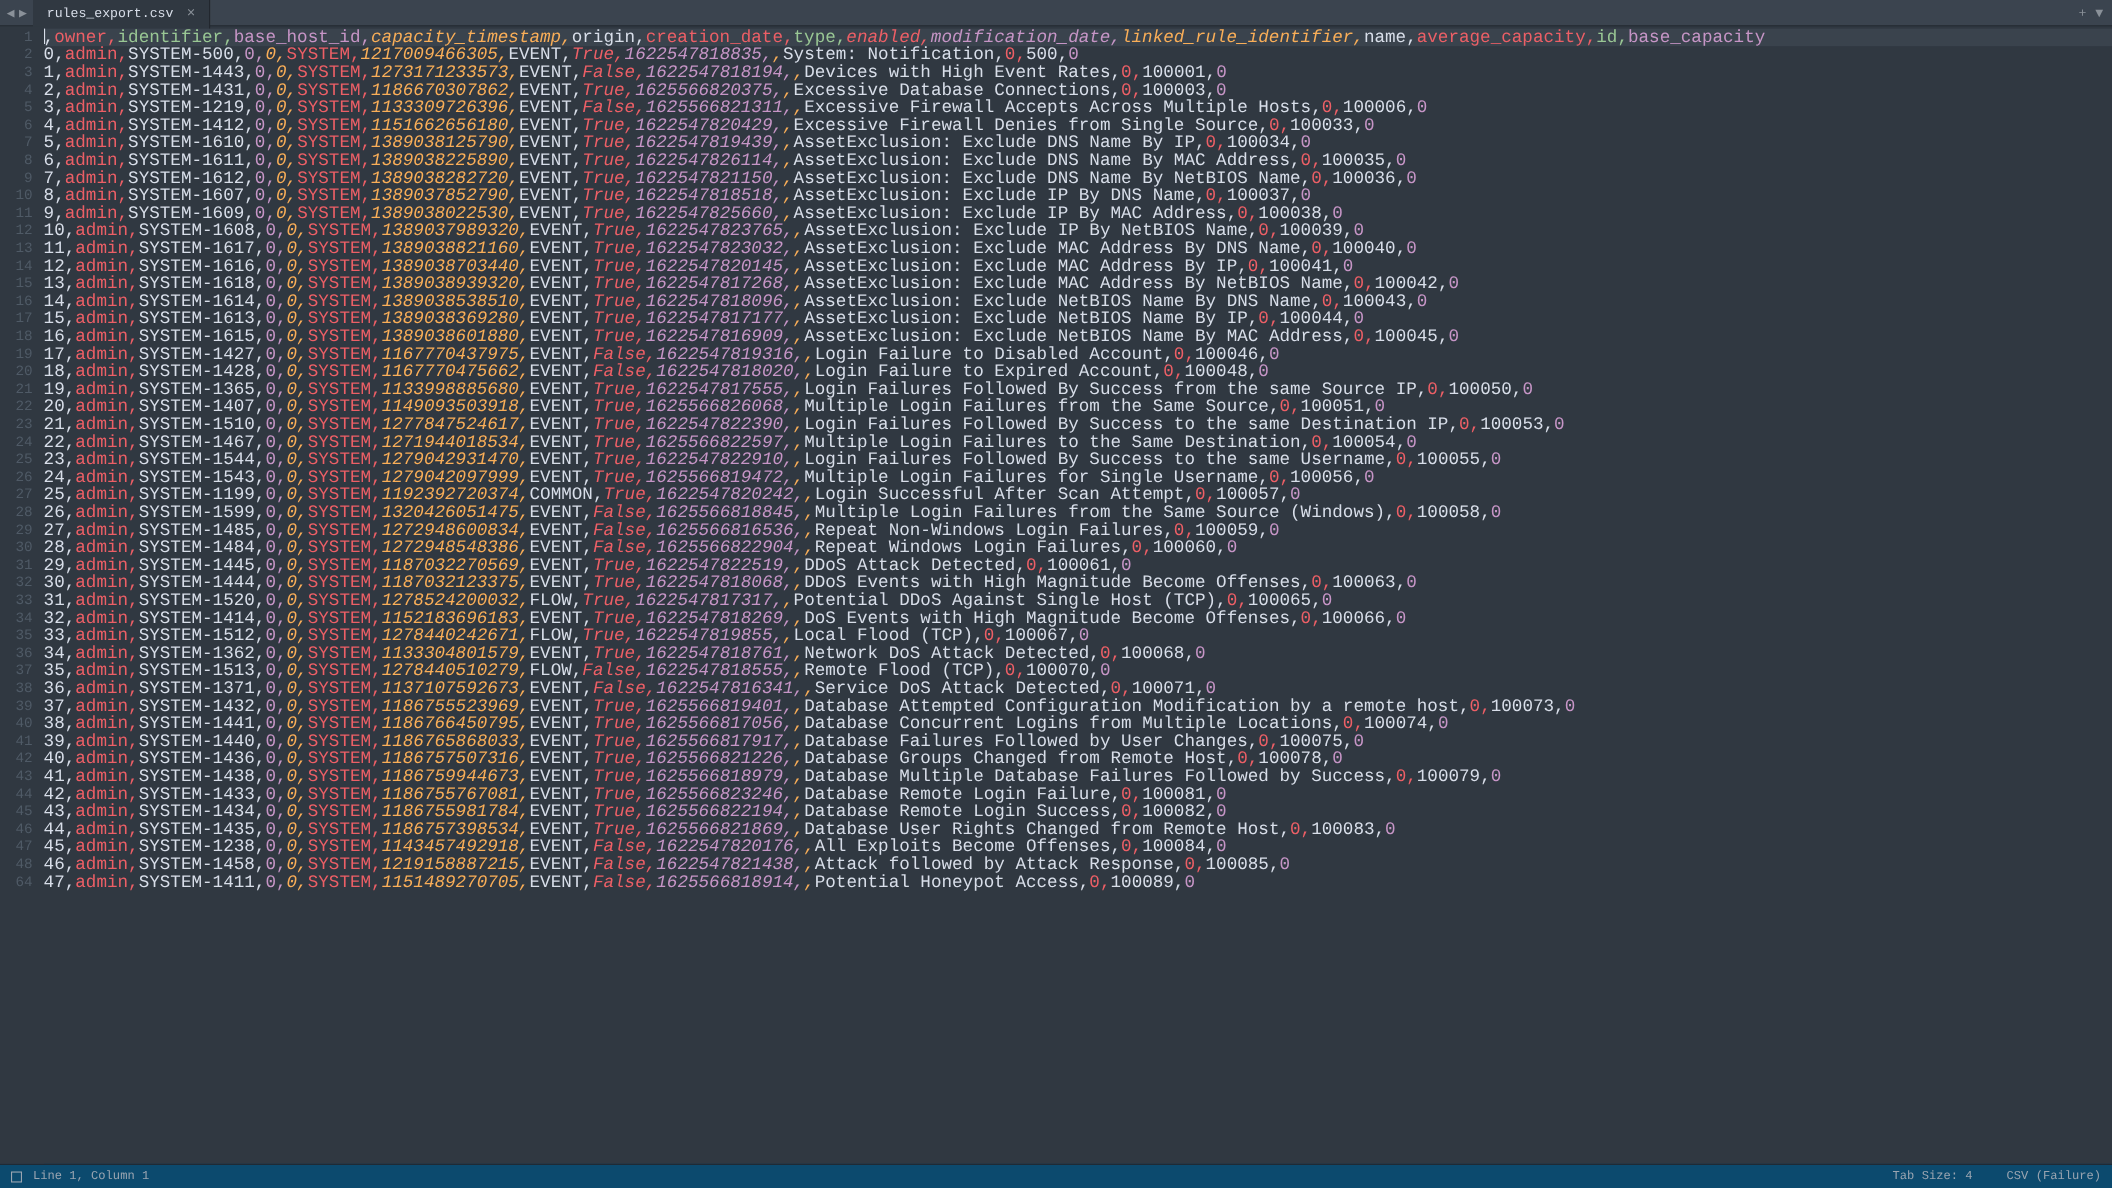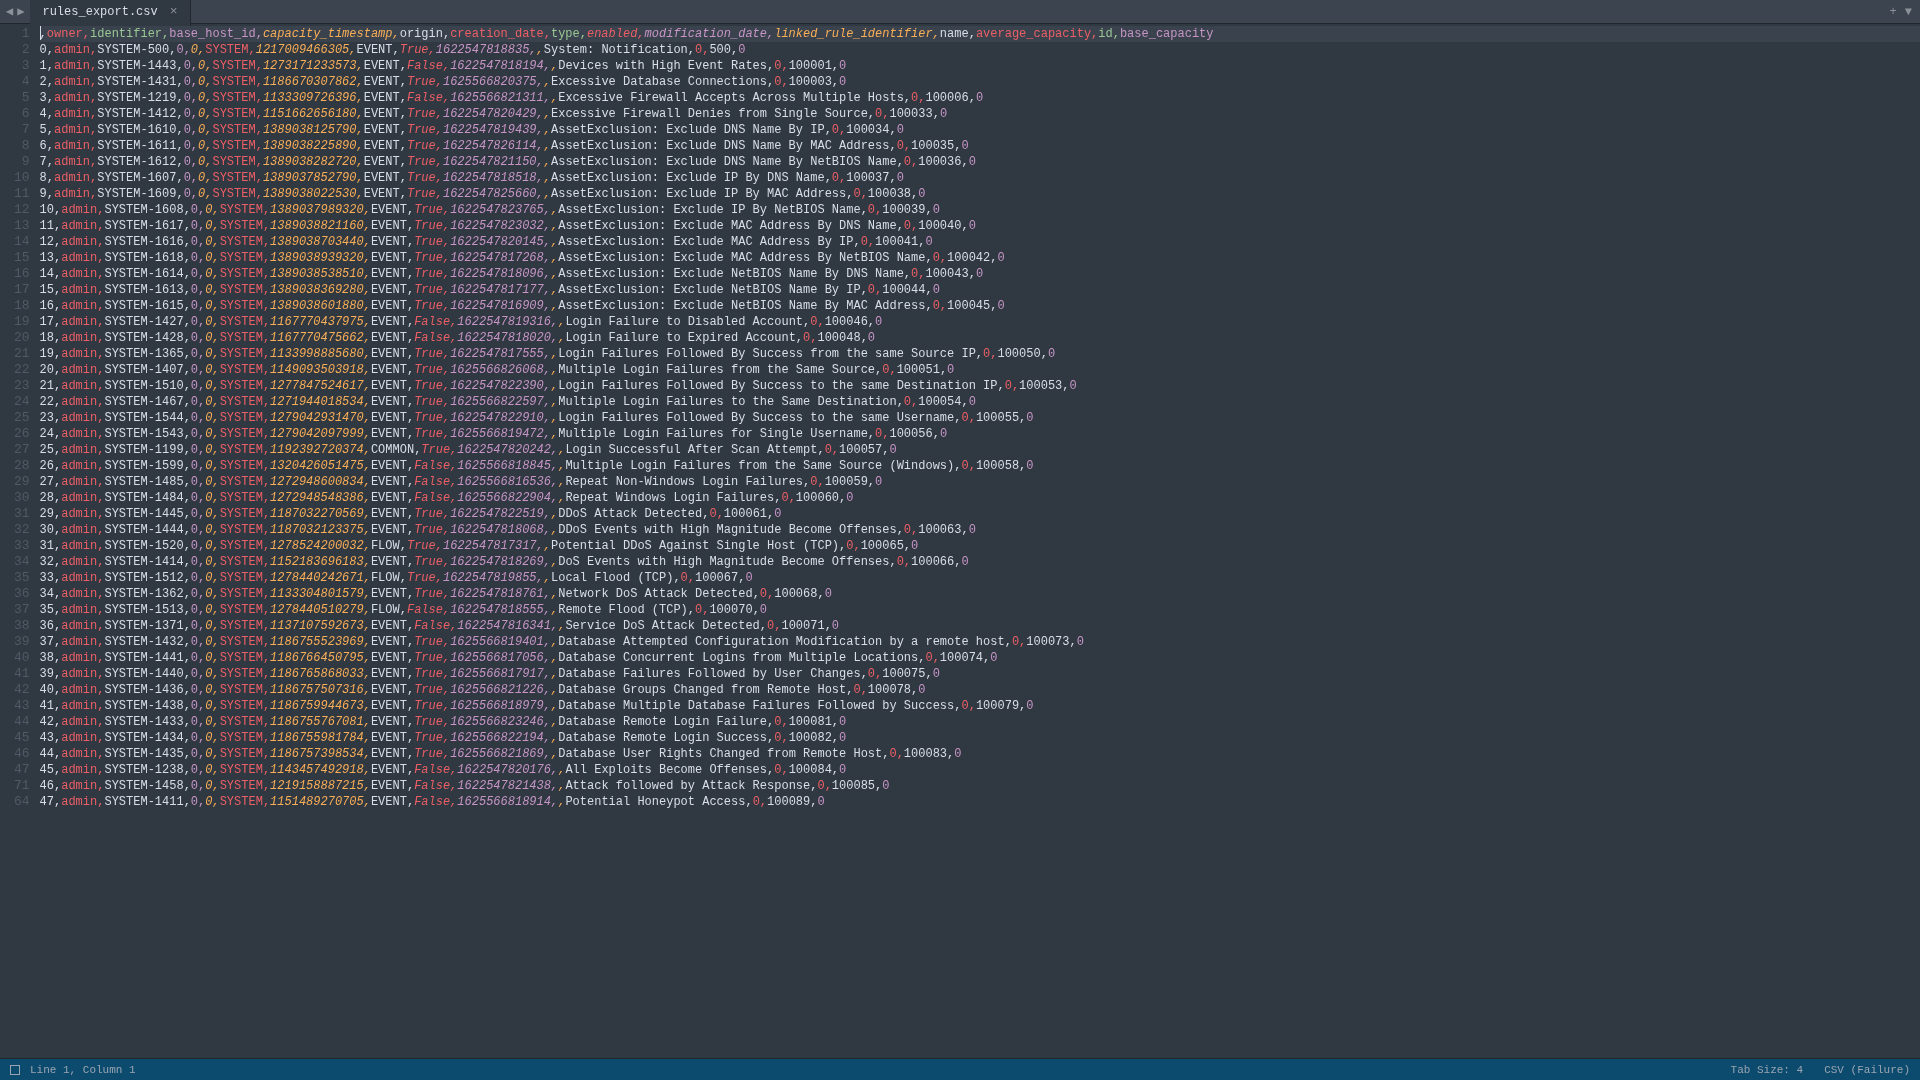--- a/index.html
+++ b/index.html
@@ -65,21 +65,21 @@
   padding: 2px 10px 2px 14px;
   user-select: none;
   font-size: 13px;
   line-height: 16px;
 }
 .gutter .ln { height: 16px; }
 .code {
   flex: 1;
   padding: 2px 0;
   white-space: pre;
-  font-size: 12px;
+  font-size: 16px;
   line-height: 16px;
   position: relative;
 }
 .line { height: 16px; }
 .active-line { background: #3a434d; }
 .c0 { color: #d8dee9; }
 .c1 { color: #ec5f66; }
 .c2 { color: #d8dee9; }
 .c3 { color: #c695c6; }
 .c4 { color: #f9ae58; font-style: italic; }
@@ -98,21 +98,21 @@
   height: 22px;
   background: #0c4a6e;
   color: #9aa5b1;
   display: flex;
   align-items: center;
   padding: 0 10px;
   font-size: 11px;
   border-top: 1px solid #22272e;
 }
 .status-left { display: flex; align-items: center; gap: 10px; }
-.status-right { margin-left: auto; display: flex; gap: 21px; }
+.status-right { margin-left: auto; display: flex; gap: 31px; }
 .status-icon { width: 10px; height: 10px; border: 1px solid #9aa5b1; display: inline-block; }
 .caretbar {
   position: absolute;
   left: 0;
   top: 2px;
   width: 1px;
   height: 14px;
   background: #d8dee9;
 }
 </style>
@@ -176,21 +176,21 @@
       <div class="ln">38</div>
       <div class="ln">39</div>
       <div class="ln">40</div>
       <div class="ln">41</div>
       <div class="ln">42</div>
       <div class="ln">43</div>
       <div class="ln">44</div>
       <div class="ln">45</div>
       <div class="ln">46</div>
       <div class="ln">47</div>
-      <div class="ln">71</div>
+      <div class="ln">48</div>
       <div class="ln">64</div>
     </div>
   <div class="code" id="code"><div class="line active-line"><span class="caretbar"></span><span class="hdr0"></span><span class="hdr0">,</span><span class="hdr1">owner</span><span class="hdr1">,</span><span class="hdr2">identifier</span><span class="hdr2">,</span><span class="hdr3">base_host_id</span><span class="hdr3">,</span><span class="hdr4">capacity_timestamp</span><span class="hdr4">,</span><span class="hdr0">origin</span><span class="hdr0">,</span><span class="hdr1">creation_date</span><span class="hdr1">,</span><span class="hdr2">type</span><span class="hdr2">,</span><span class="hdr6">enabled</span><span class="hdr6">,</span><span class="hdr7">modification_date</span><span class="hdr7">,</span><span class="hdr8">linked_rule_identifier</span><span class="hdr8">,</span><span class="hdr0">name</span><span class="hdr0">,</span><span class="hdr1">average_capacity</span><span class="hdr1">,</span><span class="hdr2">id</span><span class="hdr2">,</span><span class="hdr3">base_capacity</span></div><div class="line"><span class="c0">0</span><span class="c0">,</span><span class="c1">admin</span><span class="c1">,</span><span class="c2">SYSTEM-500</span><span class="c2">,</span><span class="c3">0</span><span class="c3">,</span><span class="c4">0</span><span class="c4">,</span><span class="c1">SYSTEM</span><span class="c1">,</span><span class="c4">1217009466305</span><span class="c4">,</span><span class="c5">EVENT</span><span class="c5">,</span><span class="c6">True</span><span class="c6">,</span><span class="c7">1622547818835</span><span class="c7">,</span><span class="c4"></span><span class="c4">,</span><span class="c0">System: Notification</span><span class="c0">,</span><span class="c1">0</span><span class="c1">,</span><span class="c2">500</span><span class="c2">,</span><span class="c3">0</span></div><div class="line"><span class="c0">1</span><span class="c0">,</span><span class="c1">admin</span><span class="c1">,</span><span class="c2">SYSTEM-1443</span><span class="c2">,</span><span class="c3">0</span><span class="c3">,</span><span class="c4">0</span><span class="c4">,</span><span class="c1">SYSTEM</span><span class="c1">,</span><span class="c4">1273171233573</span><span class="c4">,</span><span class="c5">EVENT</span><span class="c5">,</span><span class="c6">False</span><span class="c6">,</span><span class="c7">1622547818194</span><span class="c7">,</span><span class="c4"></span><span class="c4">,</span><span class="c0">Devices with High Event Rates</span><span class="c0">,</span><span class="c1">0</span><span class="c1">,</span><span class="c2">100001</span><span class="c2">,</span><span class="c3">0</span></div><div class="line"><span class="c0">2</span><span class="c0">,</span><span class="c1">admin</span><span class="c1">,</span><span class="c2">SYSTEM-1431</span><span class="c2">,</span><span class="c3">0</span><span class="c3">,</span><span class="c4">0</span><span class="c4">,</span><span class="c1">SYSTEM</span><span class="c1">,</span><span class="c4">1186670307862</span><span class="c4">,</span><span class="c5">EVENT</span><span class="c5">,</span><span class="c6">True</span><span class="c6">,</span><span class="c7">1625566820375</span><span class="c7">,</span><span class="c4"></span><span class="c4">,</span><span class="c0">Excessive Database Connections</span><span class="c0">,</span><span class="c1">0</span><span class="c1">,</span><span class="c2">100003</span><span class="c2">,</span><span class="c3">0</span></div><div class="line"><span class="c0">3</span><span class="c0">,</span><span class="c1">admin</span><span class="c1">,</span><span class="c2">SYSTEM-1219</span><span class="c2">,</span><span class="c3">0</span><span class="c3">,</span><span class="c4">0</span><span class="c4">,</span><span class="c1">SYSTEM</span><span class="c1">,</span><span class="c4">1133309726396</span><span class="c4">,</span><span class="c5">EVENT</span><span class="c5">,</span><span class="c6">False</span><span class="c6">,</span><span class="c7">1625566821311</span><span class="c7">,</span><span class="c4"></span><span class="c4">,</span><span class="c0">Excessive Firewall Accepts Across Multiple Hosts</span><span class="c0">,</span><span class="c1">0</span><span class="c1">,</span><span class="c2">100006</span><span class="c2">,</span><span class="c3">0</span></div><div class="line"><span class="c0">4</span><span class="c0">,</span><span class="c1">admin</span><span class="c1">,</span><span class="c2">SYSTEM-1412</span><span class="c2">,</span><span class="c3">0</span><span class="c3">,</span><span class="c4">0</span><span class="c4">,</span><span class="c1">SYSTEM</span><span class="c1">,</span><span class="c4">1151662656180</span><span class="c4">,</span><span class="c5">EVENT</span><span class="c5">,</span><span class="c6">True</span><span class="c6">,</span><span class="c7">1622547820429</span><span class="c7">,</span><span class="c4"></span><span class="c4">,</span><span class="c0">Excessive Firewall Denies from Single Source</span><span class="c0">,</span><span class="c1">0</span><span class="c1">,</span><span class="c2">100033</span><span class="c2">,</span><span class="c3">0</span></div><div class="line"><span class="c0">5</span><span class="c0">,</span><span class="c1">admin</span><span class="c1">,</span><span class="c2">SYSTEM-1610</span><span class="c2">,</span><span class="c3">0</span><span class="c3">,</span><span class="c4">0</span><span class="c4">,</span><span class="c1">SYSTEM</span><span class="c1">,</span><span class="c4">1389038125790</span><span class="c4">,</span><span class="c5">EVENT</span><span class="c5">,</span><span class="c6">True</span><span class="c6">,</span><span class="c7">1622547819439</span><span class="c7">,</span><span class="c4"></span><span class="c4">,</span><span class="c0">AssetExclusion: Exclude DNS Name By IP</span><span class="c0">,</span><span class="c1">0</span><span class="c1">,</span><span class="c2">100034</span><span class="c2">,</span><span class="c3">0</span></div><div class="line"><span class="c0">6</span><span class="c0">,</span><span class="c1">admin</span><span class="c1">,</span><span class="c2">SYSTEM-1611</span><span class="c2">,</span><span class="c3">0</span><span class="c3">,</span><span class="c4">0</span><span class="c4">,</span><span class="c1">SYSTEM</span><span class="c1">,</span><span class="c4">1389038225890</span><span class="c4">,</span><span class="c5">EVENT</span><span class="c5">,</span><span class="c6">True</span><span class="c6">,</span><span class="c7">1622547826114</span><span class="c7">,</span><span class="c4"></span><span class="c4">,</span><span class="c0">AssetExclusion: Exclude DNS Name By MAC Address</span><span class="c0">,</span><span class="c1">0</span><span class="c1">,</span><span class="c2">100035</span><span class="c2">,</span><span class="c3">0</span></div><div class="line"><span class="c0">7</span><span class="c0">,</span><span class="c1">admin</span><span class="c1">,</span><span class="c2">SYSTEM-1612</span><span class="c2">,</span><span class="c3">0</span><span class="c3">,</span><span class="c4">0</span><span class="c4">,</span><span class="c1">SYSTEM</span><span class="c1">,</span><span class="c4">1389038282720</span><span class="c4">,</span><span class="c5">EVENT</span><span class="c5">,</span><span class="c6">True</span><span class="c6">,</span><span class="c7">1622547821150</span><span class="c7">,</span><span class="c4"></span><span class="c4">,</span><span class="c0">AssetExclusion: Exclude DNS Name By NetBIOS Name</span><span class="c0">,</span><span class="c1">0</span><span class="c1">,</span><span class="c2">100036</span><span class="c2">,</span><span class="c3">0</span></div><div class="line"><span class="c0">8</span><span class="c0">,</span><span class="c1">admin</span><span class="c1">,</span><span class="c2">SYSTEM-1607</span><span class="c2">,</span><span class="c3">0</span><span class="c3">,</span><span class="c4">0</span><span class="c4">,</span><span class="c1">SYSTEM</span><span class="c1">,</span><span class="c4">1389037852790</span><span class="c4">,</span><span class="c5">EVENT</span><span class="c5">,</span><span class="c6">True</span><span class="c6">,</span><span class="c7">1622547818518</span><span class="c7">,</span><span class="c4"></span><span class="c4">,</span><span class="c0">AssetExclusion: Exclude IP By DNS Name</span><span class="c0">,</span><span class="c1">0</span><span class="c1">,</span><span class="c2">100037</span><span class="c2">,</span><span class="c3">0</span></div><div class="line"><span class="c0">9</span><span class="c0">,</span><span class="c1">admin</span><span class="c1">,</span><span class="c2">SYSTEM-1609</span><span class="c2">,</span><span class="c3">0</span><span class="c3">,</span><span class="c4">0</span><span class="c4">,</span><span class="c1">SYSTEM</span><span class="c1">,</span><span class="c4">1389038022530</span><span class="c4">,</span><span class="c5">EVENT</span><span class="c5">,</span><span class="c6">True</span><span class="c6">,</span><span class="c7">1622547825660</span><span class="c7">,</span><span class="c4"></span><span class="c4">,</span><span class="c0">AssetExclusion: Exclude IP By MAC Address</span><span class="c0">,</span><span class="c1">0</span><span class="c1">,</span><span class="c2">100038</span><span class="c2">,</span><span class="c3">0</span></div><div class="line"><span class="c0">10</span><span class="c0">,</span><span class="c1">admin</span><span class="c1">,</span><span class="c2">SYSTEM-1608</span><span class="c2">,</span><span class="c3">0</span><span class="c3">,</span><span class="c4">0</span><span class="c4">,</span><span class="c1">SYSTEM</span><span class="c1">,</span><span class="c4">1389037989320</span><span class="c4">,</span><span class="c5">EVENT</span><span class="c5">,</span><span class="c6">True</span><span class="c6">,</span><span class="c7">1622547823765</span><span class="c7">,</span><span class="c4"></span><span class="c4">,</span><span class="c0">AssetExclusion: Exclude IP By NetBIOS Name</span><span class="c0">,</span><span class="c1">0</span><span class="c1">,</span><span class="c2">100039</span><span class="c2">,</span><span class="c3">0</span></div><div class="line"><span class="c0">11</span><span class="c0">,</span><span class="c1">admin</span><span class="c1">,</span><span class="c2">SYSTEM-1617</span><span class="c2">,</span><span class="c3">0</span><span class="c3">,</span><span class="c4">0</span><span class="c4">,</span><span class="c1">SYSTEM</span><span class="c1">,</span><span class="c4">1389038821160</span><span class="c4">,</span><span class="c5">EVENT</span><span class="c5">,</span><span class="c6">True</span><span class="c6">,</span><span class="c7">1622547823032</span><span class="c7">,</span><span class="c4"></span><span class="c4">,</span><span class="c0">AssetExclusion: Exclude MAC Address By DNS Name</span><span class="c0">,</span><span class="c1">0</span><span class="c1">,</span><span class="c2">100040</span><span class="c2">,</span><span class="c3">0</span></div><div class="line"><span class="c0">12</span><span class="c0">,</span><span class="c1">admin</span><span class="c1">,</span><span class="c2">SYSTEM-1616</span><span class="c2">,</span><span class="c3">0</span><span class="c3">,</span><span class="c4">0</span><span class="c4">,</span><span class="c1">SYSTEM</span><span class="c1">,</span><span class="c4">1389038703440</span><span class="c4">,</span><span class="c5">EVENT</span><span class="c5">,</span><span class="c6">True</span><span class="c6">,</span><span class="c7">1622547820145</span><span class="c7">,</span><span class="c4"></span><span class="c4">,</span><span class="c0">AssetExclusion: Exclude MAC Address By IP</span><span class="c0">,</span><span class="c1">0</span><span class="c1">,</span><span class="c2">100041</span><span class="c2">,</span><span class="c3">0</span></div><div class="line"><span class="c0">13</span><span class="c0">,</span><span class="c1">admin</span><span class="c1">,</span><span class="c2">SYSTEM-1618</span><span class="c2">,</span><span class="c3">0</span><span class="c3">,</span><span class="c4">0</span><span class="c4">,</span><span class="c1">SYSTEM</span><span class="c1">,</span><span class="c4">1389038939320</span><span class="c4">,</span><span class="c5">EVENT</span><span class="c5">,</span><span class="c6">True</span><span class="c6">,</span><span class="c7">1622547817268</span><span class="c7">,</span><span class="c4"></span><span class="c4">,</span><span class="c0">AssetExclusion: Exclude MAC Address By NetBIOS Name</span><span class="c0">,</span><span class="c1">0</span><span class="c1">,</span><span class="c2">100042</span><span class="c2">,</span><span class="c3">0</span></div><div class="line"><span class="c0">14</span><span class="c0">,</span><span class="c1">admin</span><span class="c1">,</span><span class="c2">SYSTEM-1614</span><span class="c2">,</span><span class="c3">0</span><span class="c3">,</span><span class="c4">0</span><span class="c4">,</span><span class="c1">SYSTEM</span><span class="c1">,</span><span class="c4">1389038538510</span><span class="c4">,</span><span class="c5">EVENT</span><span class="c5">,</span><span class="c6">True</span><span class="c6">,</span><span class="c7">1622547818096</span><span class="c7">,</span><span class="c4"></span><span class="c4">,</span><span class="c0">AssetExclusion: Exclude NetBIOS Name By DNS Name</span><span class="c0">,</span><span class="c1">0</span><span class="c1">,</span><span class="c2">100043</span><span class="c2">,</span><span class="c3">0</span></div><div class="line"><span class="c0">15</span><span class="c0">,</span><span class="c1">admin</span><span class="c1">,</span><span class="c2">SYSTEM-1613</span><span class="c2">,</span><span class="c3">0</span><span class="c3">,</span><span class="c4">0</span><span class="c4">,</span><span class="c1">SYSTEM</span><span class="c1">,</span><span class="c4">1389038369280</span><span class="c4">,</span><span class="c5">EVENT</span><span class="c5">,</span><span class="c6">True</span><span class="c6">,</span><span class="c7">1622547817177</span><span class="c7">,</span><span class="c4"></span><span class="c4">,</span><span class="c0">AssetExclusion: Exclude NetBIOS Name By IP</span><span class="c0">,</span><span class="c1">0</span><span class="c1">,</span><span class="c2">100044</span><span class="c2">,</span><span class="c3">0</span></div><div class="line"><span class="c0">16</span><span class="c0">,</span><span class="c1">admin</span><span class="c1">,</span><span class="c2">SYSTEM-1615</span><span class="c2">,</span><span class="c3">0</span><span class="c3">,</span><span class="c4">0</span><span class="c4">,</span><span class="c1">SYSTEM</span><span class="c1">,</span><span class="c4">1389038601880</span><span class="c4">,</span><span class="c5">EVENT</span><span class="c5">,</span><span class="c6">True</span><span class="c6">,</span><span class="c7">1622547816909</span><span class="c7">,</span><span class="c4"></span><span class="c4">,</span><span class="c0">AssetExclusion: Exclude NetBIOS Name By MAC Address</span><span class="c0">,</span><span class="c1">0</span><span class="c1">,</span><span class="c2">100045</span><span class="c2">,</span><span class="c3">0</span></div><div class="line"><span class="c0">17</span><span class="c0">,</span><span class="c1">admin</span><span class="c1">,</span><span class="c2">SYSTEM-1427</span><span class="c2">,</span><span class="c3">0</span><span class="c3">,</span><span class="c4">0</span><span class="c4">,</span><span class="c1">SYSTEM</span><span class="c1">,</span><span class="c4">1167770437975</span><span class="c4">,</span><span class="c5">EVENT</span><span class="c5">,</span><span class="c6">False</span><span class="c6">,</span><span class="c7">1622547819316</span><span class="c7">,</span><span class="c4"></span><span class="c4">,</span><span class="c0">Login Failure to Disabled Account</span><span class="c0">,</span><span class="c1">0</span><span class="c1">,</span><span class="c2">100046</span><span class="c2">,</span><span class="c3">0</span></div><div class="line"><span class="c0">18</span><span class="c0">,</span><span class="c1">admin</span><span class="c1">,</span><span class="c2">SYSTEM-1428</span><span class="c2">,</span><span class="c3">0</span><span class="c3">,</span><span class="c4">0</span><span class="c4">,</span><span class="c1">SYSTEM</span><span class="c1">,</span><span class="c4">1167770475662</span><span class="c4">,</span><span class="c5">EVENT</span><span class="c5">,</span><span class="c6">False</span><span class="c6">,</span><span class="c7">1622547818020</span><span class="c7">,</span><span class="c4"></span><span class="c4">,</span><span class="c0">Login Failure to Expired Account</span><span class="c0">,</span><span class="c1">0</span><span class="c1">,</span><span class="c2">100048</span><span class="c2">,</span><span class="c3">0</span></div><div class="line"><span class="c0">19</span><span class="c0">,</span><span class="c1">admin</span><span class="c1">,</span><span class="c2">SYSTEM-1365</span><span class="c2">,</span><span class="c3">0</span><span class="c3">,</span><span class="c4">0</span><span class="c4">,</span><span class="c1">SYSTEM</span><span class="c1">,</span><span class="c4">1133998885680</span><span class="c4">,</span><span class="c5">EVENT</span><span class="c5">,</span><span class="c6">True</span><span class="c6">,</span><span class="c7">1622547817555</span><span class="c7">,</span><span class="c4"></span><span class="c4">,</span><span class="c0">Login Failures Followed By Success from the same Source IP</span><span class="c0">,</span><span class="c1">0</span><span class="c1">,</span><span class="c2">100050</span><span class="c2">,</span><span class="c3">0</span></div><div class="line"><span class="c0">20</span><span class="c0">,</span><span class="c1">admin</span><span class="c1">,</span><span class="c2">SYSTEM-1407</span><span class="c2">,</span><span class="c3">0</span><span class="c3">,</span><span class="c4">0</span><span class="c4">,</span><span class="c1">SYSTEM</span><span class="c1">,</span><span class="c4">1149093503918</span><span class="c4">,</span><span class="c5">EVENT</span><span class="c5">,</span><span class="c6">True</span><span class="c6">,</span><span class="c7">1625566826068</span><span class="c7">,</span><span class="c4"></span><span class="c4">,</span><span class="c0">Multiple Login Failures from the Same Source</span><span class="c0">,</span><span class="c1">0</span><span class="c1">,</span><span class="c2">100051</span><span class="c2">,</span><span class="c3">0</span></div><div class="line"><span class="c0">21</span><span class="c0">,</span><span class="c1">admin</span><span class="c1">,</span><span class="c2">SYSTEM-1510</span><span class="c2">,</span><span class="c3">0</span><span class="c3">,</span><span class="c4">0</span><span class="c4">,</span><span class="c1">SYSTEM</span><span class="c1">,</span><span class="c4">1277847524617</span><span class="c4">,</span><span class="c5">EVENT</span><span class="c5">,</span><span class="c6">True</span><span class="c6">,</span><span class="c7">1622547822390</span><span class="c7">,</span><span class="c4"></span><span class="c4">,</span><span class="c0">Login Failures Followed By Success to the same Destination IP</span><span class="c0">,</span><span class="c1">0</span><span class="c1">,</span><span class="c2">100053</span><span class="c2">,</span><span class="c3">0</span></div><div class="line"><span class="c0">22</span><span class="c0">,</span><span class="c1">admin</span><span class="c1">,</span><span class="c2">SYSTEM-1467</span><span class="c2">,</span><span class="c3">0</span><span class="c3">,</span><span class="c4">0</span><span class="c4">,</span><span class="c1">SYSTEM</span><span class="c1">,</span><span class="c4">1271944018534</span><span class="c4">,</span><span class="c5">EVENT</span><span class="c5">,</span><span class="c6">True</span><span class="c6">,</span><span class="c7">1625566822597</span><span class="c7">,</span><span class="c4"></span><span class="c4">,</span><span class="c0">Multiple Login Failures to the Same Destination</span><span class="c0">,</span><span class="c1">0</span><span class="c1">,</span><span class="c2">100054</span><span class="c2">,</span><span class="c3">0</span></div><div class="line"><span class="c0">23</span><span class="c0">,</span><span class="c1">admin</span><span class="c1">,</span><span class="c2">SYSTEM-1544</span><span class="c2">,</span><span class="c3">0</span><span class="c3">,</span><span class="c4">0</span><span class="c4">,</span><span class="c1">SYSTEM</span><span class="c1">,</span><span class="c4">1279042931470</span><span class="c4">,</span><span class="c5">EVENT</span><span class="c5">,</span><span class="c6">True</span><span class="c6">,</span><span class="c7">1622547822910</span><span class="c7">,</span><span class="c4"></span><span class="c4">,</span><span class="c0">Login Failures Followed By Success to the same Username</span><span class="c0">,</span><span class="c1">0</span><span class="c1">,</span><span class="c2">100055</span><span class="c2">,</span><span class="c3">0</span></div><div class="line"><span class="c0">24</span><span class="c0">,</span><span class="c1">admin</span><span class="c1">,</span><span class="c2">SYSTEM-1543</span><span class="c2">,</span><span class="c3">0</span><span class="c3">,</span><span class="c4">0</span><span class="c4">,</span><span class="c1">SYSTEM</span><span class="c1">,</span><span class="c4">1279042097999</span><span class="c4">,</span><span class="c5">EVENT</span><span class="c5">,</span><span class="c6">True</span><span class="c6">,</span><span class="c7">1625566819472</span><span class="c7">,</span><span class="c4"></span><span class="c4">,</span><span class="c0">Multiple Login Failures for Single Username</span><span class="c0">,</span><span class="c1">0</span><span class="c1">,</span><span class="c2">100056</span><span class="c2">,</span><span class="c3">0</span></div><div class="line"><span class="c0">25</span><span class="c0">,</span><span class="c1">admin</span><span class="c1">,</span><span class="c2">SYSTEM-1199</span><span class="c2">,</span><span class="c3">0</span><span class="c3">,</span><span class="c4">0</span><span class="c4">,</span><span class="c1">SYSTEM</span><span class="c1">,</span><span class="c4">1192392720374</span><span class="c4">,</span><span class="c5">COMMON</span><span class="c5">,</span><span class="c6">True</span><span class="c6">,</span><span class="c7">1622547820242</span><span class="c7">,</span><span class="c4"></span><span class="c4">,</span><span class="c0">Login Successful After Scan Attempt</span><span class="c0">,</span><span class="c1">0</span><span class="c1">,</span><span class="c2">100057</span><span class="c2">,</span><span class="c3">0</span></div><div class="line"><span class="c0">26</span><span class="c0">,</span><span class="c1">admin</span><span class="c1">,</span><span class="c2">SYSTEM-1599</span><span class="c2">,</span><span class="c3">0</span><span class="c3">,</span><span class="c4">0</span><span class="c4">,</span><span class="c1">SYSTEM</span><span class="c1">,</span><span class="c4">1320426051475</span><span class="c4">,</span><span class="c5">EVENT</span><span class="c5">,</span><span class="c6">False</span><span class="c6">,</span><span class="c7">1625566818845</span><span class="c7">,</span><span class="c4"></span><span class="c4">,</span><span class="c0">Multiple Login Failures from the Same Source (Windows)</span><span class="c0">,</span><span class="c1">0</span><span class="c1">,</span><span class="c2">100058</span><span class="c2">,</span><span class="c3">0</span></div><div class="line"><span class="c0">27</span><span class="c0">,</span><span class="c1">admin</span><span class="c1">,</span><span class="c2">SYSTEM-1485</span><span class="c2">,</span><span class="c3">0</span><span class="c3">,</span><span class="c4">0</span><span class="c4">,</span><span class="c1">SYSTEM</span><span class="c1">,</span><span class="c4">1272948600834</span><span class="c4">,</span><span class="c5">EVENT</span><span class="c5">,</span><span class="c6">False</span><span class="c6">,</span><span class="c7">1625566816536</span><span class="c7">,</span><span class="c4"></span><span class="c4">,</span><span class="c0">Repeat Non-Windows Login Failures</span><span class="c0">,</span><span class="c1">0</span><span class="c1">,</span><span class="c2">100059</span><span class="c2">,</span><span class="c3">0</span></div><div class="line"><span class="c0">28</span><span class="c0">,</span><span class="c1">admin</span><span class="c1">,</span><span class="c2">SYSTEM-1484</span><span class="c2">,</span><span class="c3">0</span><span class="c3">,</span><span class="c4">0</span><span class="c4">,</span><span class="c1">SYSTEM</span><span class="c1">,</span><span class="c4">1272948548386</span><span class="c4">,</span><span class="c5">EVENT</span><span class="c5">,</span><span class="c6">False</span><span class="c6">,</span><span class="c7">1625566822904</span><span class="c7">,</span><span class="c4"></span><span class="c4">,</span><span class="c0">Repeat Windows Login Failures</span><span class="c0">,</span><span class="c1">0</span><span class="c1">,</span><span class="c2">100060</span><span class="c2">,</span><span class="c3">0</span></div><div class="line"><span class="c0">29</span><span class="c0">,</span><span class="c1">admin</span><span class="c1">,</span><span class="c2">SYSTEM-1445</span><span class="c2">,</span><span class="c3">0</span><span class="c3">,</span><span class="c4">0</span><span class="c4">,</span><span class="c1">SYSTEM</span><span class="c1">,</span><span class="c4">1187032270569</span><span class="c4">,</span><span class="c5">EVENT</span><span class="c5">,</span><span class="c6">True</span><span class="c6">,</span><span class="c7">1622547822519</span><span class="c7">,</span><span class="c4"></span><span class="c4">,</span><span class="c0">DDoS Attack Detected</span><span class="c0">,</span><span class="c1">0</span><span class="c1">,</span><span class="c2">100061</span><span class="c2">,</span><span class="c3">0</span></div><div class="line"><span class="c0">30</span><span class="c0">,</span><span class="c1">admin</span><span class="c1">,</span><span class="c2">SYSTEM-1444</span><span class="c2">,</span><span class="c3">0</span><span class="c3">,</span><span class="c4">0</span><span class="c4">,</span><span class="c1">SYSTEM</span><span class="c1">,</span><span class="c4">1187032123375</span><span class="c4">,</span><span class="c5">EVENT</span><span class="c5">,</span><span class="c6">True</span><span class="c6">,</span><span class="c7">1622547818068</span><span class="c7">,</span><span class="c4"></span><span class="c4">,</span><span class="c0">DDoS Events with High Magnitude Become Offenses</span><span class="c0">,</span><span class="c1">0</span><span class="c1">,</span><span class="c2">100063</span><span class="c2">,</span><span class="c3">0</span></div><div class="line"><span class="c0">31</span><span class="c0">,</span><span class="c1">admin</span><span class="c1">,</span><span class="c2">SYSTEM-1520</span><span class="c2">,</span><span class="c3">0</span><span class="c3">,</span><span class="c4">0</span><span class="c4">,</span><span class="c1">SYSTEM</span><span class="c1">,</span><span class="c4">1278524200032</span><span class="c4">,</span><span class="c5">FLOW</span><span class="c5">,</span><span class="c6">True</span><span class="c6">,</span><span class="c7">1622547817317</span><span class="c7">,</span><span class="c4"></span><span class="c4">,</span><span class="c0">Potential DDoS Against Single Host (TCP)</span><span class="c0">,</span><span class="c1">0</span><span class="c1">,</span><span class="c2">100065</span><span class="c2">,</span><span class="c3">0</span></div><div class="line"><span class="c0">32</span><span class="c0">,</span><span class="c1">admin</span><span class="c1">,</span><span class="c2">SYSTEM-1414</span><span class="c2">,</span><span class="c3">0</span><span class="c3">,</span><span class="c4">0</span><span class="c4">,</span><span class="c1">SYSTEM</span><span class="c1">,</span><span class="c4">1152183696183</span><span class="c4">,</span><span class="c5">EVENT</span><span class="c5">,</span><span class="c6">True</span><span class="c6">,</span><span class="c7">1622547818269</span><span class="c7">,</span><span class="c4"></span><span class="c4">,</span><span class="c0">DoS Events with High Magnitude Become Offenses</span><span class="c0">,</span><span class="c1">0</span><span class="c1">,</span><span class="c2">100066</span><span class="c2">,</span><span class="c3">0</span></div><div class="line"><span class="c0">33</span><span class="c0">,</span><span class="c1">admin</span><span class="c1">,</span><span class="c2">SYSTEM-1512</span><span class="c2">,</span><span class="c3">0</span><span class="c3">,</span><span class="c4">0</span><span class="c4">,</span><span class="c1">SYSTEM</span><span class="c1">,</span><span class="c4">1278440242671</span><span class="c4">,</span><span class="c5">FLOW</span><span class="c5">,</span><span class="c6">True</span><span class="c6">,</span><span class="c7">1622547819855</span><span class="c7">,</span><span class="c4"></span><span class="c4">,</span><span class="c0">Local Flood (TCP)</span><span class="c0">,</span><span class="c1">0</span><span class="c1">,</span><span class="c2">100067</span><span class="c2">,</span><span class="c3">0</span></div><div class="line"><span class="c0">34</span><span class="c0">,</span><span class="c1">admin</span><span class="c1">,</span><span class="c2">SYSTEM-1362</span><span class="c2">,</span><span class="c3">0</span><span class="c3">,</span><span class="c4">0</span><span class="c4">,</span><span class="c1">SYSTEM</span><span class="c1">,</span><span class="c4">1133304801579</span><span class="c4">,</span><span class="c5">EVENT</span><span class="c5">,</span><span class="c6">True</span><span class="c6">,</span><span class="c7">1622547818761</span><span class="c7">,</span><span class="c4"></span><span class="c4">,</span><span class="c0">Network DoS Attack Detected</span><span class="c0">,</span><span class="c1">0</span><span class="c1">,</span><span class="c2">100068</span><span class="c2">,</span><span class="c3">0</span></div><div class="line"><span class="c0">35</span><span class="c0">,</span><span class="c1">admin</span><span class="c1">,</span><span class="c2">SYSTEM-1513</span><span class="c2">,</span><span class="c3">0</span><span class="c3">,</span><span class="c4">0</span><span class="c4">,</span><span class="c1">SYSTEM</span><span class="c1">,</span><span class="c4">1278440510279</span><span class="c4">,</span><span class="c5">FLOW</span><span class="c5">,</span><span class="c6">False</span><span class="c6">,</span><span class="c7">1622547818555</span><span class="c7">,</span><span class="c4"></span><span class="c4">,</span><span class="c0">Remote Flood (TCP)</span><span class="c0">,</span><span class="c1">0</span><span class="c1">,</span><span class="c2">100070</span><span class="c2">,</span><span class="c3">0</span></div><div class="line"><span class="c0">36</span><span class="c0">,</span><span class="c1">admin</span><span class="c1">,</span><span class="c2">SYSTEM-1371</span><span class="c2">,</span><span class="c3">0</span><span class="c3">,</span><span class="c4">0</span><span class="c4">,</span><span class="c1">SYSTEM</span><span class="c1">,</span><span class="c4">1137107592673</span><span class="c4">,</span><span class="c5">EVENT</span><span class="c5">,</span><span class="c6">False</span><span class="c6">,</span><span class="c7">1622547816341</span><span class="c7">,</span><span class="c4"></span><span class="c4">,</span><span class="c0">Service DoS Attack Detected</span><span class="c0">,</span><span class="c1">0</span><span class="c1">,</span><span class="c2">100071</span><span class="c2">,</span><span class="c3">0</span></div><div class="line"><span class="c0">37</span><span class="c0">,</span><span class="c1">admin</span><span class="c1">,</span><span class="c2">SYSTEM-1432</span><span class="c2">,</span><span class="c3">0</span><span class="c3">,</span><span class="c4">0</span><span class="c4">,</span><span class="c1">SYSTEM</span><span class="c1">,</span><span class="c4">1186755523969</span><span class="c4">,</span><span class="c5">EVENT</span><span class="c5">,</span><span class="c6">True</span><span class="c6">,</span><span class="c7">1625566819401</span><span class="c7">,</span><span class="c4"></span><span class="c4">,</span><span class="c0">Database Attempted Configuration Modification by a remote host</span><span class="c0">,</span><span class="c1">0</span><span class="c1">,</span><span class="c2">100073</span><span class="c2">,</span><span class="c3">0</span></div><div class="line"><span class="c0">38</span><span class="c0">,</span><span class="c1">admin</span><span class="c1">,</span><span class="c2">SYSTEM-1441</span><span class="c2">,</span><span class="c3">0</span><span class="c3">,</span><span class="c4">0</span><span class="c4">,</span><span class="c1">SYSTEM</span><span class="c1">,</span><span class="c4">1186766450795</span><span class="c4">,</span><span class="c5">EVENT</span><span class="c5">,</span><span class="c6">True</span><span class="c6">,</span><span class="c7">1625566817056</span><span class="c7">,</span><span class="c4"></span><span class="c4">,</span><span class="c0">Database Concurrent Logins from Multiple Locations</span><span class="c0">,</span><span class="c1">0</span><span class="c1">,</span><span class="c2">100074</span><span class="c2">,</span><span class="c3">0</span></div><div class="line"><span class="c0">39</span><span class="c0">,</span><span class="c1">admin</span><span class="c1">,</span><span class="c2">SYSTEM-1440</span><span class="c2">,</span><span class="c3">0</span><span class="c3">,</span><span class="c4">0</span><span class="c4">,</span><span class="c1">SYSTEM</span><span class="c1">,</span><span class="c4">1186765868033</span><span class="c4">,</span><span class="c5">EVENT</span><span class="c5">,</span><span class="c6">True</span><span class="c6">,</span><span class="c7">1625566817917</span><span class="c7">,</span><span class="c4"></span><span class="c4">,</span><span class="c0">Database Failures Followed by User Changes</span><span class="c0">,</span><span class="c1">0</span><span class="c1">,</span><span class="c2">100075</span><span class="c2">,</span><span class="c3">0</span></div><div class="line"><span class="c0">40</span><span class="c0">,</span><span class="c1">admin</span><span class="c1">,</span><span class="c2">SYSTEM-1436</span><span class="c2">,</span><span class="c3">0</span><span class="c3">,</span><span class="c4">0</span><span class="c4">,</span><span class="c1">SYSTEM</span><span class="c1">,</span><span class="c4">1186757507316</span><span class="c4">,</span><span class="c5">EVENT</span><span class="c5">,</span><span class="c6">True</span><span class="c6">,</span><span class="c7">1625566821226</span><span class="c7">,</span><span class="c4"></span><span class="c4">,</span><span class="c0">Database Groups Changed from Remote Host</span><span class="c0">,</span><span class="c1">0</span><span class="c1">,</span><span class="c2">100078</span><span class="c2">,</span><span class="c3">0</span></div><div class="line"><span class="c0">41</span><span class="c0">,</span><span class="c1">admin</span><span class="c1">,</span><span class="c2">SYSTEM-1438</span><span class="c2">,</span><span class="c3">0</span><span class="c3">,</span><span class="c4">0</span><span class="c4">,</span><span class="c1">SYSTEM</span><span class="c1">,</span><span class="c4">1186759944673</span><span class="c4">,</span><span class="c5">EVENT</span><span class="c5">,</span><span class="c6">True</span><span class="c6">,</span><span class="c7">1625566818979</span><span class="c7">,</span><span class="c4"></span><span class="c4">,</span><span class="c0">Database Multiple Database Failures Followed by Success</span><span class="c0">,</span><span class="c1">0</span><span class="c1">,</span><span class="c2">100079</span><span class="c2">,</span><span class="c3">0</span></div><div class="line"><span class="c0">42</span><span class="c0">,</span><span class="c1">admin</span><span class="c1">,</span><span class="c2">SYSTEM-1433</span><span class="c2">,</span><span class="c3">0</span><span class="c3">,</span><span class="c4">0</span><span class="c4">,</span><span class="c1">SYSTEM</span><span class="c1">,</span><span class="c4">1186755767081</span><span class="c4">,</span><span class="c5">EVENT</span><span class="c5">,</span><span class="c6">True</span><span class="c6">,</span><span class="c7">1625566823246</span><span class="c7">,</span><span class="c4"></span><span class="c4">,</span><span class="c0">Database Remote Login Failure</span><span class="c0">,</span><span class="c1">0</span><span class="c1">,</span><span class="c2">100081</span><span class="c2">,</span><span class="c3">0</span></div><div class="line"><span class="c0">43</span><span class="c0">,</span><span class="c1">admin</span><span class="c1">,</span><span class="c2">SYSTEM-1434</span><span class="c2">,</span><span class="c3">0</span><span class="c3">,</span><span class="c4">0</span><span class="c4">,</span><span class="c1">SYSTEM</span><span class="c1">,</span><span class="c4">1186755981784</span><span class="c4">,</span><span class="c5">EVENT</span><span class="c5">,</span><span class="c6">True</span><span class="c6">,</span><span class="c7">1625566822194</span><span class="c7">,</span><span class="c4"></span><span class="c4">,</span><span class="c0">Database Remote Login Success</span><span class="c0">,</span><span class="c1">0</span><span class="c1">,</span><span class="c2">100082</span><span class="c2">,</span><span class="c3">0</span></div><div class="line"><span class="c0">44</span><span class="c0">,</span><span class="c1">admin</span><span class="c1">,</span><span class="c2">SYSTEM-1435</span><span class="c2">,</span><span class="c3">0</span><span class="c3">,</span><span class="c4">0</span><span class="c4">,</span><span class="c1">SYSTEM</span><span class="c1">,</span><span class="c4">1186757398534</span><span class="c4">,</span><span class="c5">EVENT</span><span class="c5">,</span><span class="c6">True</span><span class="c6">,</span><span class="c7">1625566821869</span><span class="c7">,</span><span class="c4"></span><span class="c4">,</span><span class="c0">Database User Rights Changed from Remote Host</span><span class="c0">,</span><span class="c1">0</span><span class="c1">,</span><span class="c2">100083</span><span class="c2">,</span><span class="c3">0</span></div><div class="line"><span class="c0">45</span><span class="c0">,</span><span class="c1">admin</span><span class="c1">,</span><span class="c2">SYSTEM-1238</span><span class="c2">,</span><span class="c3">0</span><span class="c3">,</span><span class="c4">0</span><span class="c4">,</span><span class="c1">SYSTEM</span><span class="c1">,</span><span class="c4">1143457492918</span><span class="c4">,</span><span class="c5">EVENT</span><span class="c5">,</span><span class="c6">False</span><span class="c6">,</span><span class="c7">1622547820176</span><span class="c7">,</span><span class="c4"></span><span class="c4">,</span><span class="c0">All Exploits Become Offenses</span><span class="c0">,</span><span class="c1">0</span><span class="c1">,</span><span class="c2">100084</span><span class="c2">,</span><span class="c3">0</span></div><div class="line"><span class="c0">46</span><span class="c0">,</span><span class="c1">admin</span><span class="c1">,</span><span class="c2">SYSTEM-1458</span><span class="c2">,</span><span class="c3">0</span><span class="c3">,</span><span class="c4">0</span><span class="c4">,</span><span class="c1">SYSTEM</span><span class="c1">,</span><span class="c4">1219158887215</span><span class="c4">,</span><span class="c5">EVENT</span><span class="c5">,</span><span class="c6">False</span><span class="c6">,</span><span class="c7">1622547821438</span><span class="c7">,</span><span class="c4"></span><span class="c4">,</span><span class="c0">Attack followed by Attack Response</span><span class="c0">,</span><span class="c1">0</span><span class="c1">,</span><span class="c2">100085</span><span class="c2">,</span><span class="c3">0</span></div><div class="line"><span class="c0">47</span><span class="c0">,</span><span class="c1">admin</span><span class="c1">,</span><span class="c2">SYSTEM-1411</span><span class="c2">,</span><span class="c3">0</span><span class="c3">,</span><span class="c4">0</span><span class="c4">,</span><span class="c1">SYSTEM</span><span class="c1">,</span><span class="c4">1151489270705</span><span class="c4">,</span><span class="c5">EVENT</span><span class="c5">,</span><span class="c6">False</span><span class="c6">,</span><span class="c7">1625566818914</span><span class="c7">,</span><span class="c4"></span><span class="c4">,</span><span class="c0">Potential Honeypot Access</span><span class="c0">,</span><span class="c1">0</span><span class="c1">,</span><span class="c2">100089</span><span class="c2">,</span><span class="c3">0</span></div></div>
 </div>
 
 <div class="statusbar">
   <div class="status-left">
     <span class="status-icon"></span>
     <span>Line 1, Column 1</span>
   </div>

